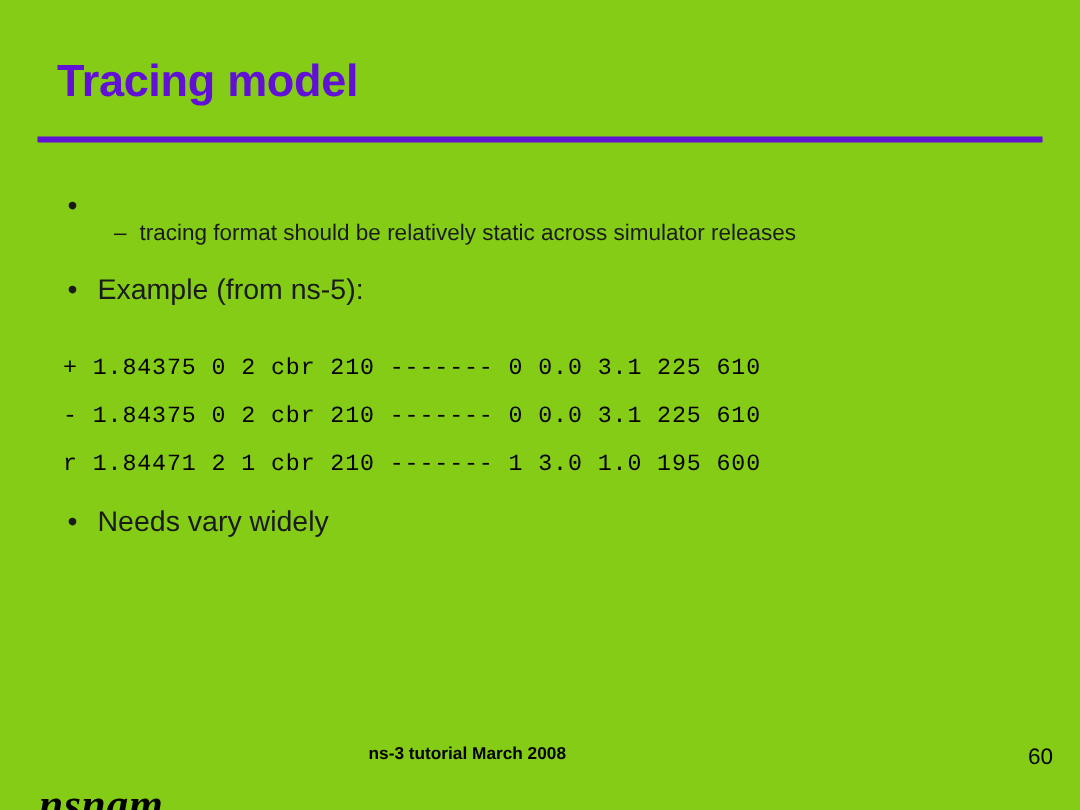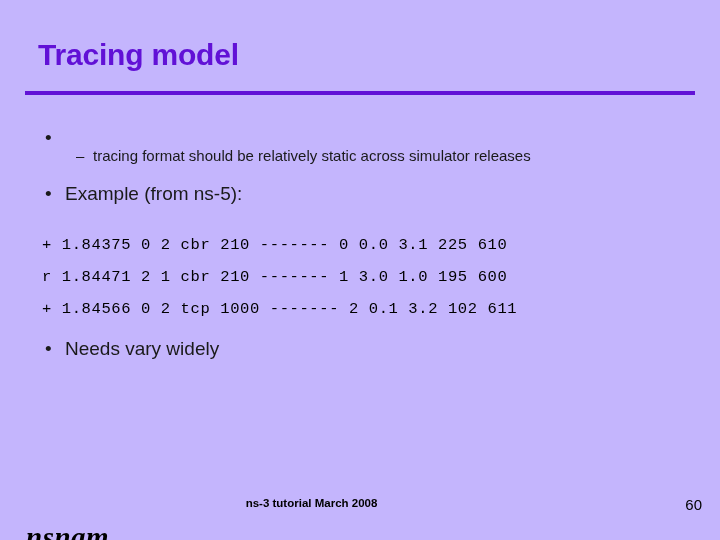--- a/index.html
+++ b/index.html
@@ -12,21 +12,21 @@
     height: 540px;
     position: relative;
     overflow: hidden;
     font-family: "Liberation Sans", sans-serif;
     color: #000000;
   }
 
   .slide {
     position: absolute;
     inset: 0;
-    background: #c4b5fd;
+    background: #84cc16;
   }
 
   
   .slide-title {
     position: absolute;
     left: 38px;
     top: 38px;
     font-size: 30px;
     font-weight: bold;
     letter-spacing: -0.2px;
@@ -167,22 +167,22 @@
 
     <div class="bullet-l1">
       <span class="marker">•</span>
       <span>Example (from ns-5):</span>
     </div>
 
     <div class="spacer-c"></div>
 
     <div class="trace-block">
       <div class="trace-line">+ 1.84375 0 2 cbr 210 ------- 0 0.0 3.1 225 610</div>
+      <div class="trace-line">- 1.84375 0 2 cbr 210 ------- 0 0.0 3.1 225 610</div>
       <div class="trace-line">r 1.84471 2 1 cbr 210 ------- 1 3.0 1.0 195 600</div>
-      <div class="trace-line">+ 1.84566 0 2 tcp 1000 ------- 2 0.1 3.2 102 611</div>
     </div>
 
     <div class="spacer-b"></div>
 
     <div class="bullet-l1">
       <span class="marker">•</span>
       <span>Needs vary widely</span>
     </div>
 
   </div>

